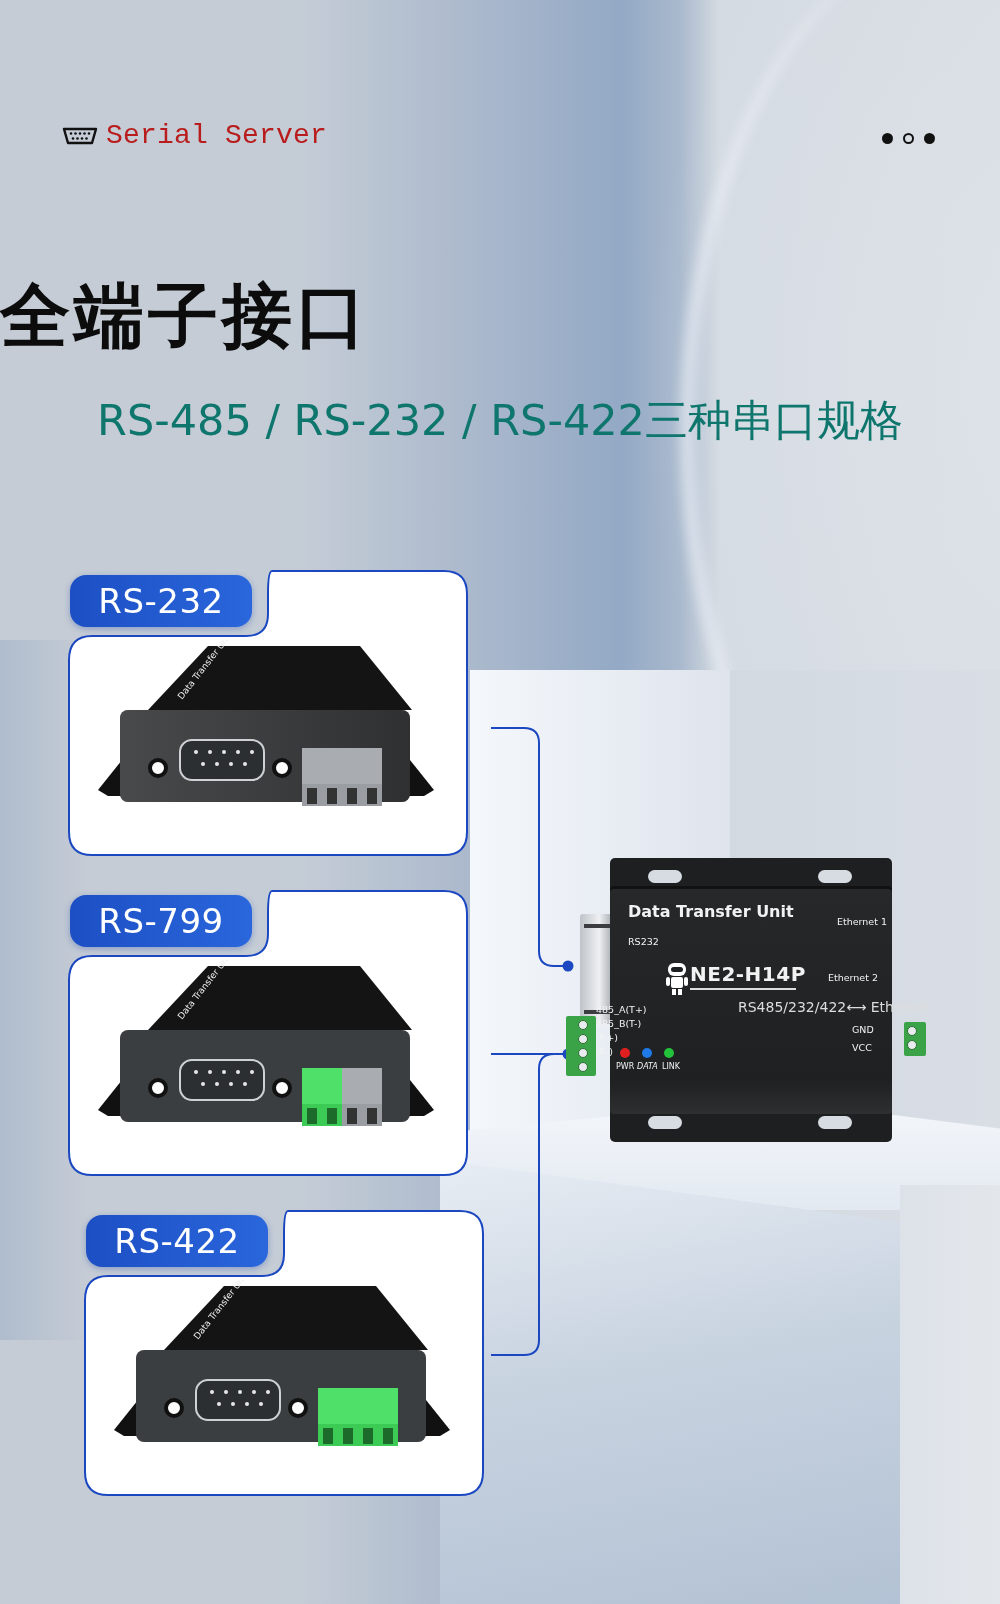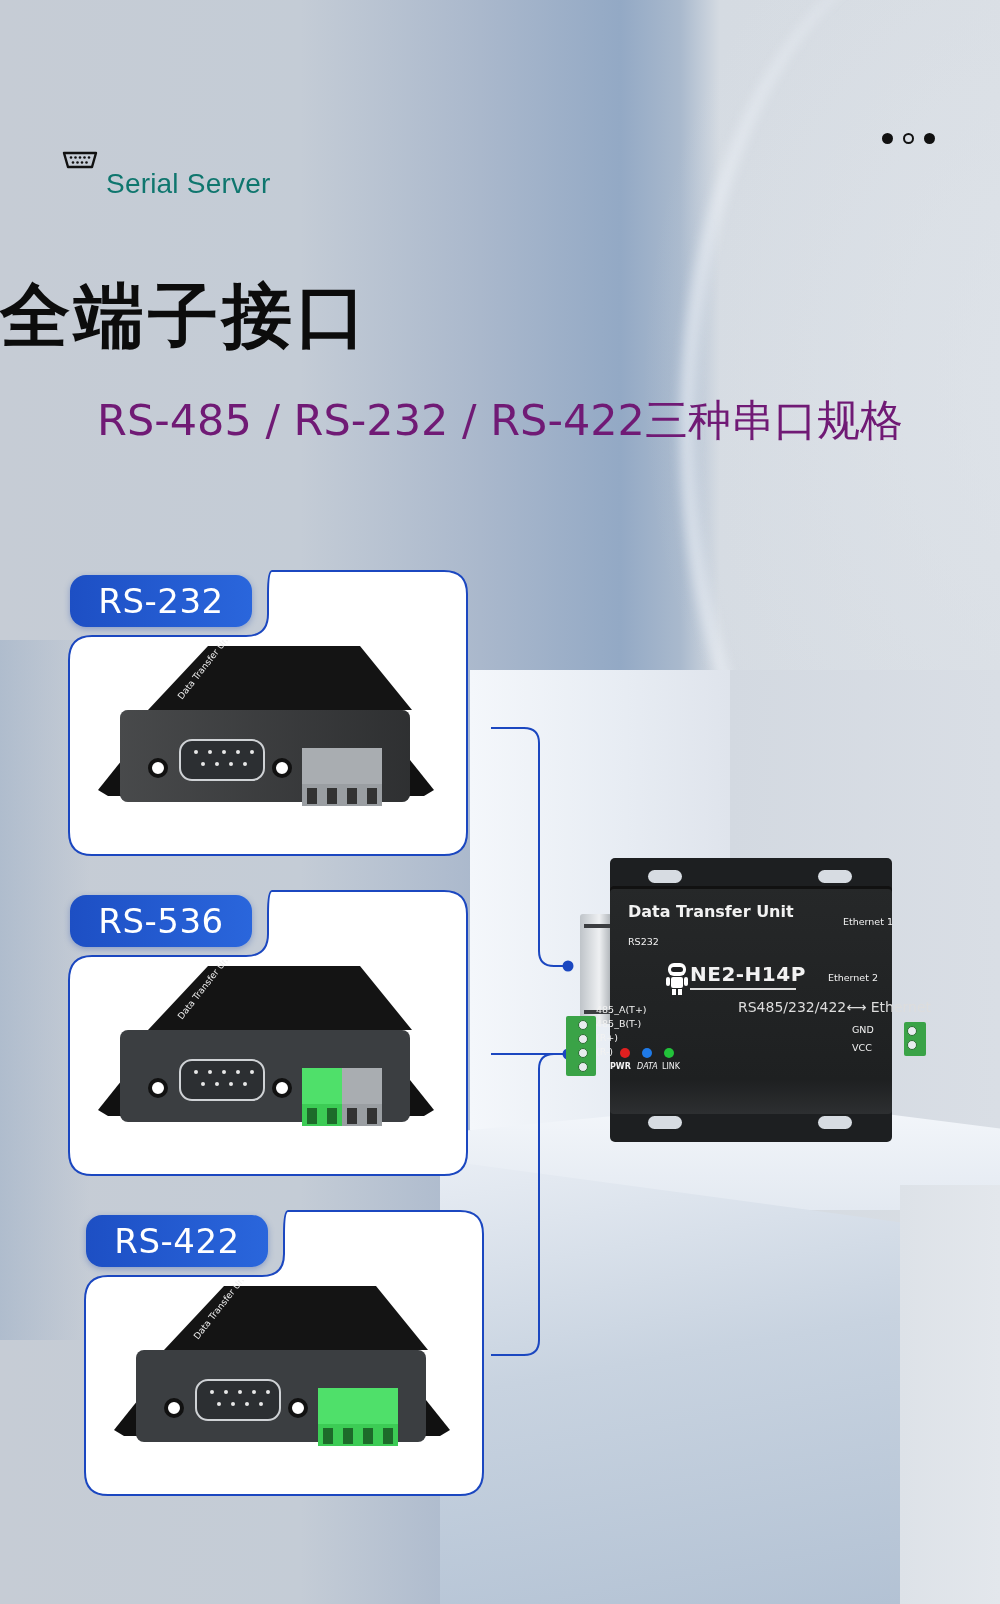--- a/index.html
+++ b/index.html
@@ -28,30 +28,30 @@
     clip-path: polygon(0 30%, 60% 0, 100% 26%, 100% 100%, 0 100%); }
   .bg .pedestal-front { position: absolute; left: 440px; top: 1160px; width: 460px; height: 444px;
     background: linear-gradient(170deg, #e8edf4 0%, #c8d3e0 45%, #b3c2d4 100%);
     clip-path: polygon(0 0, 100% 14%, 100% 100%, 0 100%); }
   .bg .pedestal-side { position: absolute; left: 900px; top: 1185px; width: 100px; height: 419px;
     background: linear-gradient(90deg, #dde2e8, #e3e7ec); }
 
   
   .brand { position: absolute; left: 62px; top: 120px; display: flex; align-items: center; gap: 8px; }
   .brand .port-icon { width: 36px; height: 18px; }
-  .brand .brand-label { font-size: 28px; color: #0f766e; font-family: Liberation Sans, sans-serif; letter-spacing: 0.2px; margin-top: 48px; }
+  .brand .brand-label { font-size: 28px; color: #b91c1c; font-family: Liberation Mono, monospace; letter-spacing: 0.2px; }
   .dots { position: absolute; left: 882px; top: 133px; display: flex; gap: 10px; align-items: center; }
   .dots .dot { width: 11px; height: 11px; border-radius: 50%; background: #111; }
   .dots .dot.hollow { background: transparent; border: 2px solid #111; }
 
   .headline { position: absolute; left: 0; width: 1000px; top: 270px; text-align: left;
     font-size: 70px; font-weight: bold; color: #0c0c0c; letter-spacing: 4px;
     font-family: "DejaVu Sans", sans-serif; }
   .subhead { position: absolute; left: 0; width: 1000px; top: 392px; text-align: center;
-    font-size: 43px; color: #701a75; font-family: "DejaVu Sans", sans-serif; letter-spacing: 0px; }
+    font-size: 43px; color: #0f766e; font-family: "DejaVu Sans", sans-serif; letter-spacing: 0px; }
 
   
   .card { position: absolute; left: 68px; width: 336px; height: 286px; }
   .card .tab { position: absolute; left: 2px; top: 5px; width: 182px; height: 52px; border-radius: 16px;
     background: linear-gradient(90deg, #1d4fc4 0%, #2a66dc 100%);
     box-shadow: 0 2px 6px rgba(30,70,170,0.35);
     display: flex; align-items: center; justify-content: center;
     color: #fff; font-size: 34px; font-family: "DejaVu Sans", sans-serif; letter-spacing: 0.5px; }
   .card .frame { position: absolute; inset: 0; }
   .card .frame svg { width: 400px; height: 286px; }
@@ -187,21 +187,21 @@
       </defs>
   </svg>
 </div>
 
 <div class="card" style="top:890px;">
   <div class="frame">
     <svg viewBox="0 0 400 286">
       <path d="M204 1 H376 Q399 1 399 24 V262 Q399 285 376 285 H24 Q1 285 1 262 V90 Q1 66 24 66 H178 Q200 66 200 44 V24 Q200 1 204 1 Z" fill="#fff" stroke="#1b47c0" stroke-width="2"></path>
     </svg>
   </div>
-  <div class="tab">RS-536</div>
+  <div class="tab">RS-799</div>
   <svg class="mini" viewBox="0 0 350 180">
     <polygon points="8,150 52,95 300,95 344,150 334,156 18,156" fill="#111"></polygon>
     <polygon points="58,70 118,6 270,6 322,70" fill="#141414"></polygon>
     <text x="92" y="60" fill="#eee" font-size="9" font-family="DejaVu Sans, sans-serif" transform="rotate(-52 92 60)">Data Transfer Unit</text>
     <rect x="30" y="70" width="290" height="92" rx="8" fill="#3b3e41"></rect>
     <rect x="90" y="100" width="84" height="40" rx="12" fill="#2c2f32" stroke="#cfd2d5" stroke-width="2"></rect>
     <g fill="#e8e8e8">
         <circle cx="106" cy="112" r="2"></circle>
         <circle cx="120" cy="112" r="2"></circle>
         <circle cx="134" cy="112" r="2"></circle>
@@ -285,21 +285,21 @@
     <span class="screw" style="left:12px;top:46px;"></span>
   </div>
   <div class="term-right">
     <span class="screw" style="left:3px;top:4px;"></span>
     <span class="screw" style="left:3px;top:18px;"></span>
   </div>
   <div class="body"></div>
 
   <span class="txt title">Data Transfer Unit</span>
   <span class="txt small" style="left:62px;top:78px;">RS232</span>
-  <span class="txt small" style="left:268px;top:58px;padding-left:9px;">Ethernet 1</span>
+  <span class="txt small" style="left:262px;top:58px;padding-left:9px;">Ethernet 1</span>
   <span class="txt small" style="left:262px;top:114px;">Ethernet 2</span>
 
   <svg class="robot" viewBox="0 0 22 34">
     <rect x="2" y="1" width="18" height="13" rx="6" fill="#fff"></rect>
     <rect x="5" y="5" width="12" height="5" rx="2.5" fill="#1e2021"></rect>
     <rect x="5" y="15" width="12" height="11" rx="2" fill="#fff"></rect>
     <rect x="0" y="15" width="4" height="9" rx="2" fill="#fff"></rect>
     <rect x="18" y="15" width="4" height="9" rx="2" fill="#fff"></rect>
     <rect x="6" y="27" width="4" height="6" fill="#fff"></rect>
       <rect x="12" y="27" width="4" height="6" fill="#fff"></rect>
@@ -312,16 +312,16 @@
   <span class="txt small" style="left:30px;top:160px;">485_B(T-)</span>
   <span class="txt small" style="left:30px;top:174px;">(R+)</span>
   <span class="txt small" style="left:30px;top:188px;">(R-)</span>
 
   <span class="txt small" style="left:286px;top:166px;">GND</span>
   <span class="txt small" style="left:286px;top:184px;">VCC</span>
 
   <span class="led" style="left:54px;top:190px;background:#e02020;"></span>
   <span class="led" style="left:76px;top:190px;background:#1f7ae8;"></span>
   <span class="led" style="left:98px;top:190px;background:#22c23a;"></span>
-  <span class="txt led-label" style="left:44px;top:204px;font-weight:bold;">PWR</span>
+  <span class="txt led-label" style="left:50px;top:204px;">PWR</span>
   <span class="txt led-label" style="left:71px;top:204px;font-style:italic;">DATA</span>
   <span class="txt led-label" style="left:96px;top:204px;">LINK</span>
 </div>
 
 </body></html>

